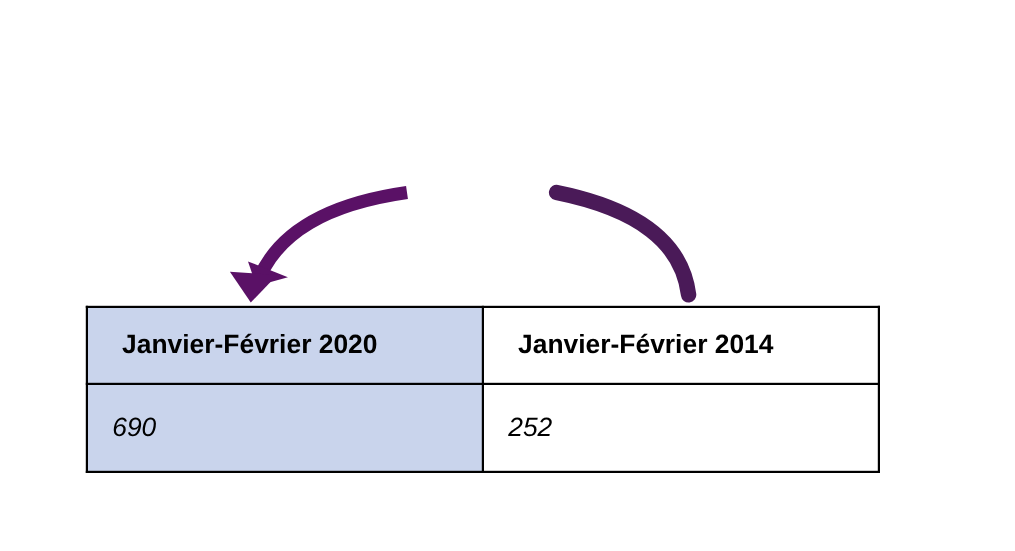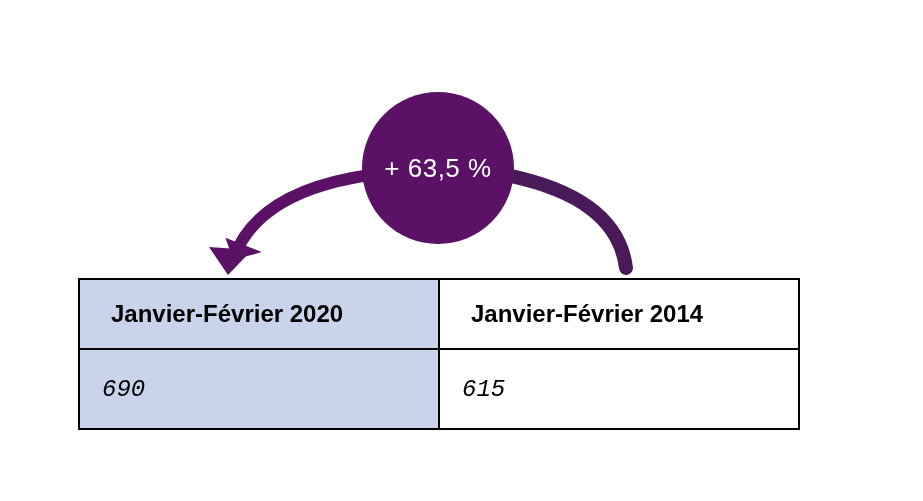--- a/index.html
+++ b/index.html
@@ -50,21 +50,20 @@
   .comp-table .hdr {
     font-weight: 700;
     font-size: 24px;
     color: #000000;
     padding-left: 31px;
   }
   .comp-table .val {
     font-style: italic;
     font-size: 24px;
     color: #000000;
-    font-family: Liberation Mono, monospace;
   }
   .col-highlight {
     background: #c9d4ec;
   }
 </style>
 </head>
 <body>
 
 <div class="stage">
 
@@ -78,34 +77,31 @@
     </g>
 
     <polygon points="228,275 209,247 252,250" fill="#5a1166"></polygon>
 
     <g>
       <path d="M 506 175
                C 580 190, 620 220, 626 268" fill="none" stroke="#4a1a58" stroke-width="14" stroke-linecap="round"></path>
     </g>
   </svg>
 
-  <div class="badge-circle" style="left:362px; top:92px; background:#5a1166;">
-    <span>+ 63,5 %</span>
-  </div>
 
   <table class="comp-table" style="left:78px; top:278px; width:720px;">
     <colgroup>
       <col style="width:360px">
       <col style="width:360px">
     </colgroup>
     <tbody>
         <tr style="height:70px;">
       <td class="hdr col-highlight">Janvier-Février 2020</td>
       <td class="hdr">Janvier-Février 2014</td>
     </tr>
     <tr style="height:80px;">
       <td class="val col-highlight">690</td>
-      <td class="val">615</td>
+      <td class="val">252</td>
     </tr>
   </tbody>
     </table>
 
 </div>
 
 </body></html>

